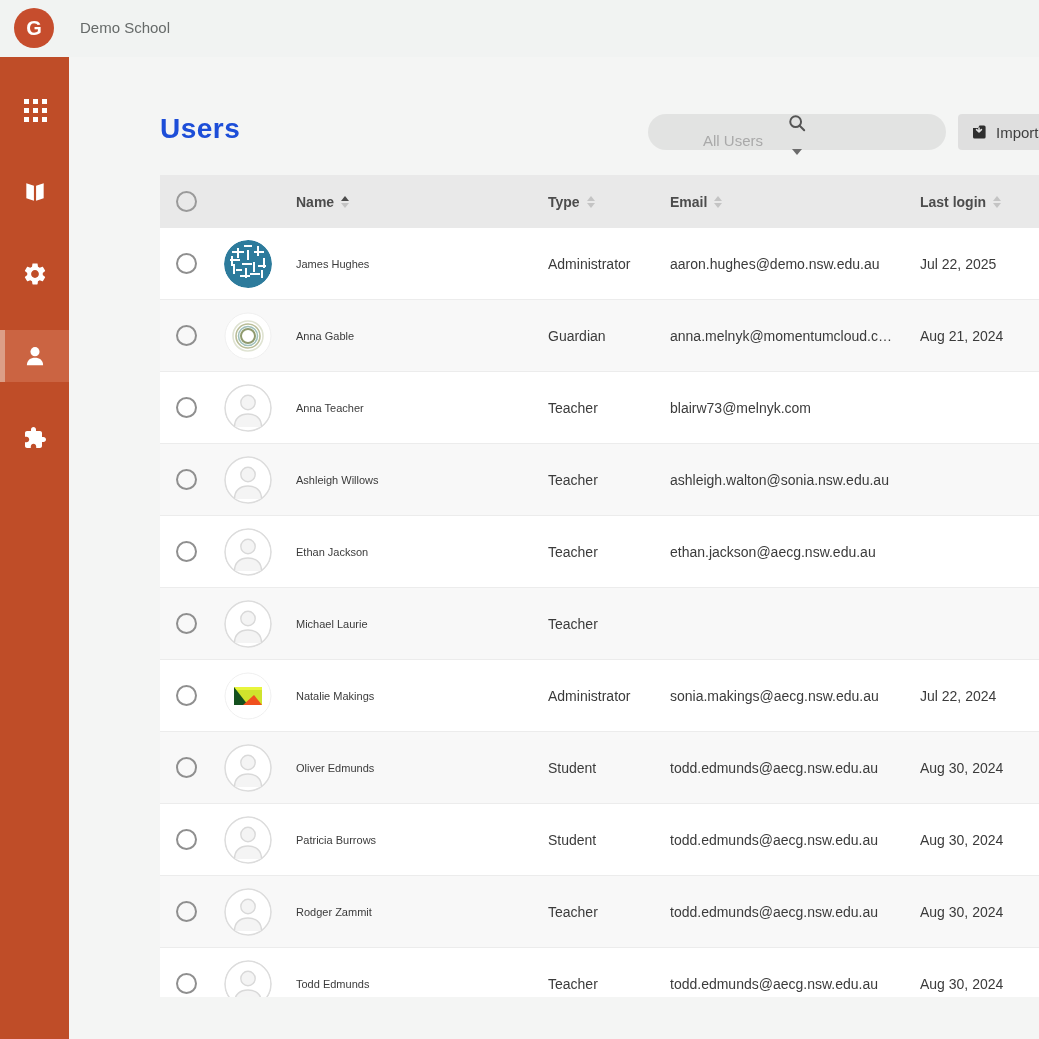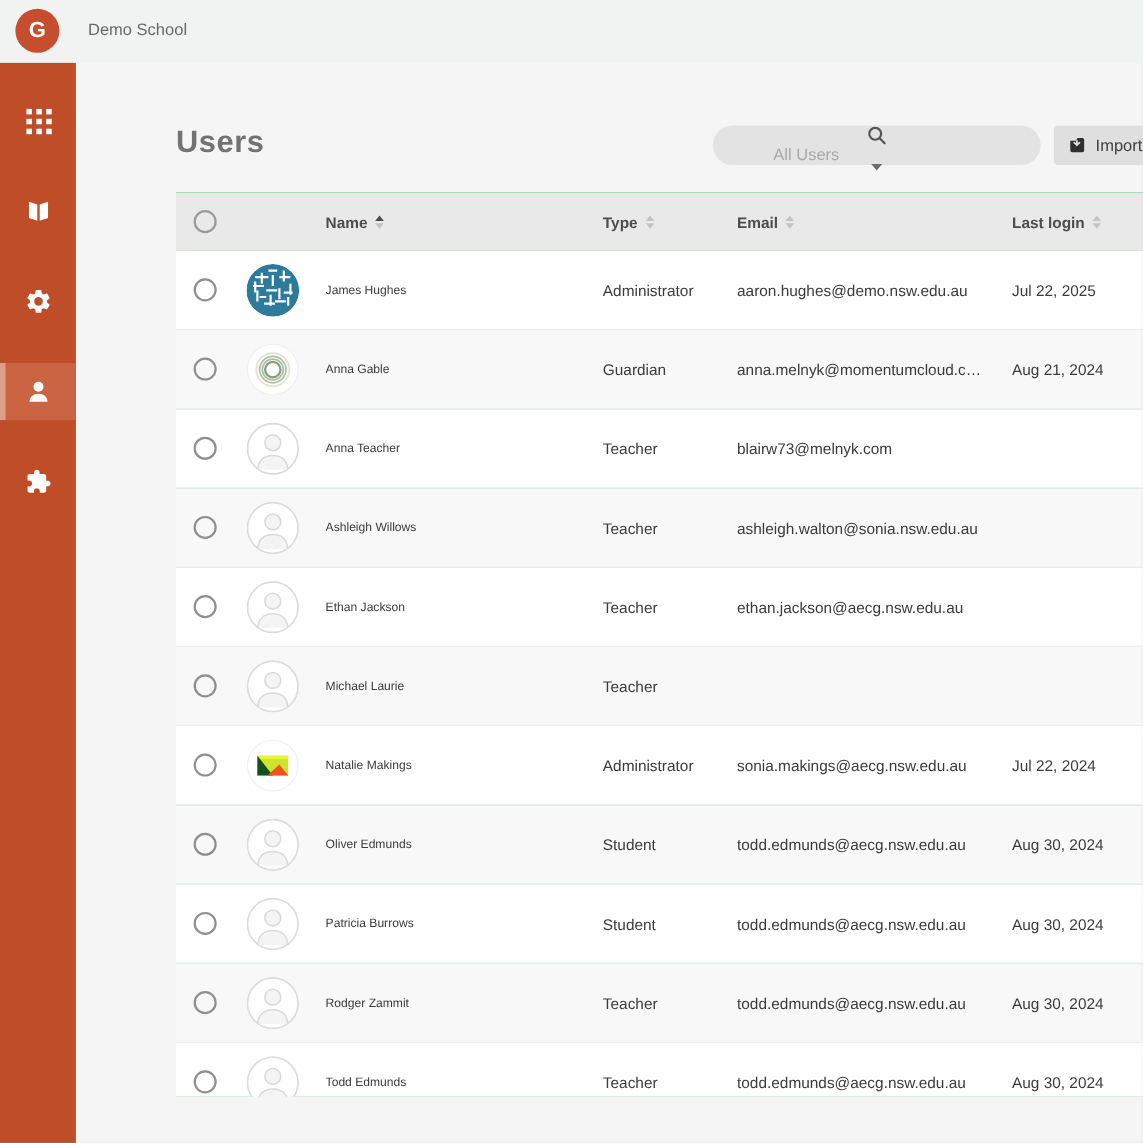--- a/index.html
+++ b/index.html
@@ -14,36 +14,36 @@
                  font-size:20px; font-weight:bold; }
   .school-name { position:absolute; left:80px; top:19px; font-size:15px; color:#666a69; }
 
   
   .sidebar { position:absolute; left:0; top:57px; width:69px; height:982px; background:#bf4d28; z-index:4; }
   .side-item { position:absolute; left:0; width:69px; height:52px; display:flex; align-items:center; justify-content:center; cursor:pointer; }
   .side-item.selected { background:#cb6442; box-shadow: inset 5px 0 0 #dc9e86; }
   .side-item svg { display:block; }
 
   
-  .page-title { position:absolute; left:160px; top:113px; font-size:28px; color:#737373; letter-spacing:0.5px; }
+  .page-title { position:absolute; left:160px; top:113px; font-size:28px; color:#1d4ed8; letter-spacing:0.5px; }
 
   .search-pill { position:absolute; left:648px; top:114px; width:298px; height:36px; background:#e2e3e2;
                  border-radius:18px; display:flex; align-items:center; padding:0 16px; cursor:pointer;flex-direction:column; }
   .search-pill input { border:none; outline:none; background:transparent; flex:1; margin-left:11px;
                  font-size:15px; color:#555; font-family:"Liberation Sans",sans-serif; }
   .search-pill input::placeholder { color:#a9a9a9; opacity:1; }
   .chev { width:0; height:0; border-left:5px solid transparent; border-right:5px solid transparent;
           border-top:6px solid #6c6c6c; }
 
   .import-btn { position:absolute; left:958px; top:114px; height:36px; width:98px; background:#dfdfdf;
                 border:none; border-radius:4px; display:flex; align-items:center; gap:9px; padding:0 13px;
                 font-size:15px; color:#3f3f3f; cursor:pointer; font-family:"Liberation Sans",sans-serif; }
 
   
-  .table-wrap { position:absolute; left:160px; top:175px; width:879px; height:822px; background:#22c55e; overflow:hidden; }
+  .table-wrap { position:absolute; left:160px; top:175px; width:879px; height:822px; background:#14532d; overflow:hidden; }
   .thead { position:relative; width:900px; height:53px; background:#e9e9e9; }
   .tbody .row { position:relative; width:900px; height:72px; background:#fff; border-bottom:1px solid #ececec; cursor:pointer; }
   .tbody .row:nth-child(even) { background:#f8f8f8; }
 
   .cb { position:absolute; left:16px; width:21px; height:21px; border:2px solid #8f8f8f; border-radius:50%;
         background:transparent; cursor:pointer; }
   .thead .cb { top:16px; border-color:#9a9a9a; }
   .row .cb { top:25px; }
 
   .hcell { position:absolute; top:0; height:53px; display:flex; align-items:center; gap:7px;

